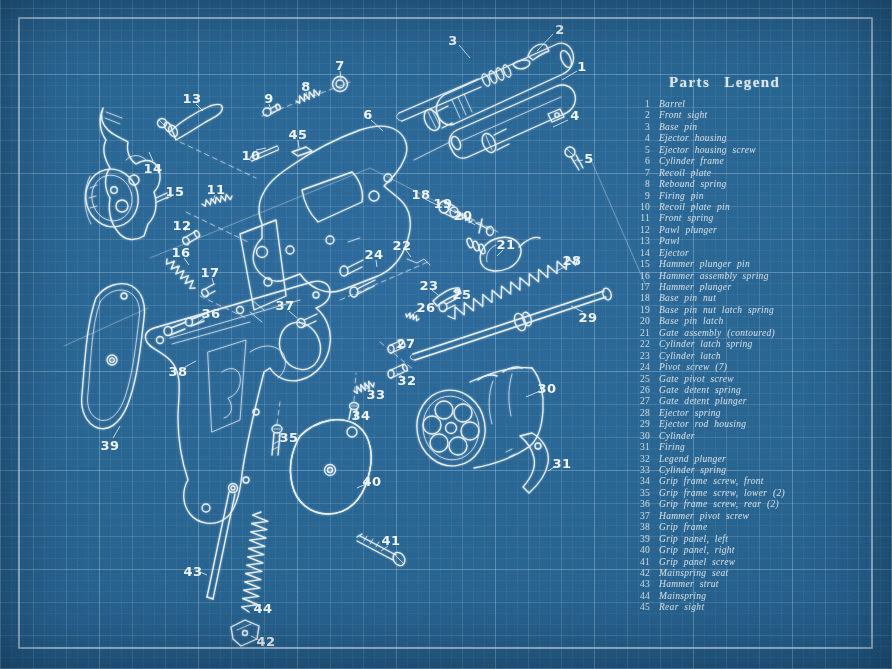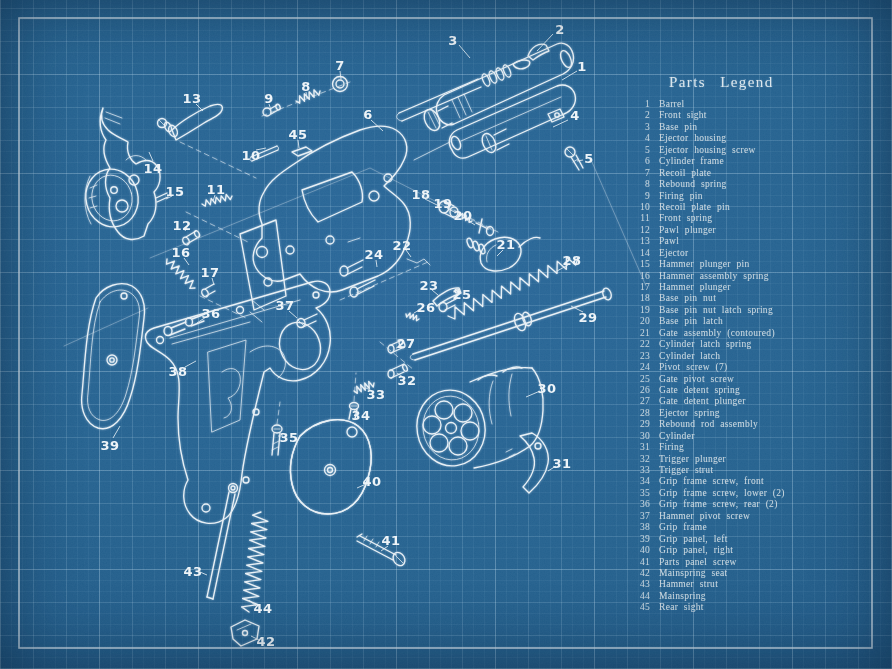--- a/index.html
+++ b/index.html
@@ -29,27 +29,27 @@
   .art .faint{opacity:0.4;stroke-width:0.8;}
   .leaders line{stroke:#E3ECF2;stroke-width:0.95;opacity:0.9;}
   .border-frame{fill:none;stroke:#D6E4EE;stroke-width:1.6;opacity:0.85;}
   .callouts text{
     font-family:"DejaVu Sans",sans-serif;font-weight:700;font-size:13px;
     fill:#EEF4F8;text-anchor:middle;dominant-baseline:central;letter-spacing:0.5px;
   }
   .legend{position:absolute;left:632px;top:74px;width:250px;color:#CBD7DE;}
   .legend-title{
     font-size:15px;letter-spacing:1.4px;word-spacing:9px;color:#DCE7ED;
-    padding-left:37px;text-shadow:0 0 2px rgba(220,240,255,0.35);
+    padding-left:37px;text-shadow:0 0 2px rgba(220,240,255,0.35);font-weight:bold;
   }
   .legend-items{position:absolute;left:0;top:25px;width:250px;}
   .legend-row{display:flex;align-items:baseline;height:11.45px;font-size:9.5px;
     letter-spacing:0.3px;word-spacing:3px;text-shadow:0 0 1px rgba(210,235,250,0.3);}
   .legend-num{display:inline-block;width:18px;text-align:right;margin-right:9px;flex:none;opacity:0.95;}
-  .legend-name{white-space:nowrap;}
+  .legend-name{white-space:nowrap;font-style:italic;}
 </style>
 </head>
 <body>
 
 <div class="sheet">
   <svg id="diagram" viewBox="0 0 892 669">
     <defs>
       <pattern id="hatch1" width="4" height="4" patternUnits="userSpaceOnUse" patternTransform="rotate(42)">
         <path d="M0,0 L0,4" stroke="#DCE9F1" stroke-width="0.7" opacity="0.5"></path>
       </pattern>
@@ -517,37 +517,37 @@
         <div class="legend-row">
           <span class="legend-num">27</span>
           <span class="legend-name">Gate detent plunger</span>
         </div>
         <div class="legend-row">
           <span class="legend-num">28</span>
           <span class="legend-name">Ejector spring</span>
         </div>
         <div class="legend-row">
           <span class="legend-num">29</span>
-          <span class="legend-name">Rebound rod assembly</span>
+          <span class="legend-name">Ejector rod housing</span>
         </div>
         <div class="legend-row">
           <span class="legend-num">30</span>
           <span class="legend-name">Cylinder</span>
         </div>
         <div class="legend-row">
           <span class="legend-num">31</span>
           <span class="legend-name">Firing</span>
         </div>
         <div class="legend-row">
           <span class="legend-num">32</span>
-          <span class="legend-name">Trigger plunger</span>
+          <span class="legend-name">Legend plunger</span>
         </div>
         <div class="legend-row">
           <span class="legend-num">33</span>
-          <span class="legend-name">Trigger strut</span>
+          <span class="legend-name">Cylinder spring</span>
         </div>
         <div class="legend-row">
           <span class="legend-num">34</span>
           <span class="legend-name">Grip frame screw, front</span>
         </div>
         <div class="legend-row">
           <span class="legend-num">35</span>
           <span class="legend-name">Grip frame screw, lower (2)</span>
         </div>
         <div class="legend-row">
@@ -565,21 +565,21 @@
         <div class="legend-row">
           <span class="legend-num">39</span>
           <span class="legend-name">Grip panel, left</span>
         </div>
         <div class="legend-row">
           <span class="legend-num">40</span>
           <span class="legend-name">Grip panel, right</span>
         </div>
         <div class="legend-row">
           <span class="legend-num">41</span>
-          <span class="legend-name">Parts panel screw</span>
+          <span class="legend-name">Grip panel screw</span>
         </div>
         <div class="legend-row">
           <span class="legend-num">42</span>
           <span class="legend-name">Mainspring seat</span>
         </div>
         <div class="legend-row">
           <span class="legend-num">43</span>
           <span class="legend-name">Hammer strut</span>
         </div>
         <div class="legend-row">

